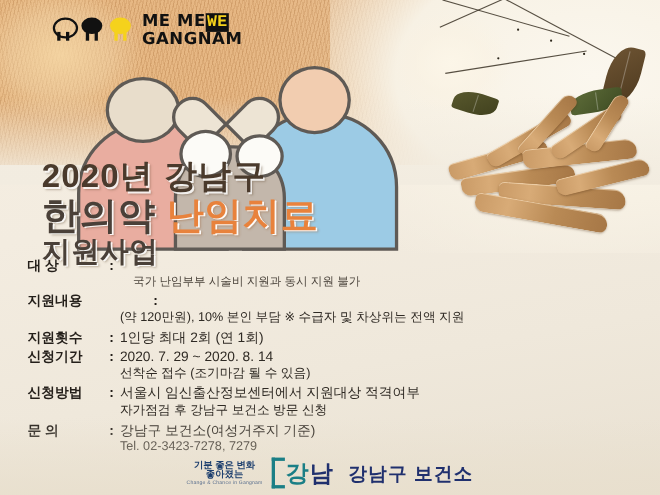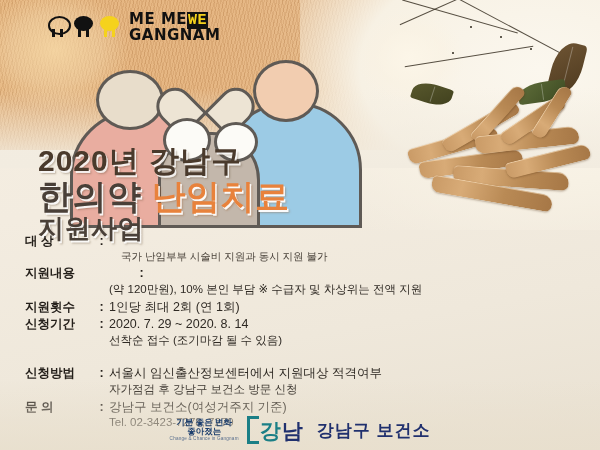--- a/index.html
+++ b/index.html
@@ -263,21 +263,21 @@
       <div class="val">1인당 최대 2회 (연 1회)</div>
     </div>
 
     <div class="row" style="margin-top:3px;">
       <div class="lbl">신청기간</div>
       <div class="colon">:</div>
       <div class="val">2020. 7. 29 ~ 2020. 8. 14</div>
     </div>
     <div class="sub2">선착순 접수 (조기마감 될 수 있음)</div>
 
-    <div class="row" style="margin-top:19px;align-items:center;">
+    <div class="row" style="margin-top:3px;align-items:center;">
       <div class="lbl">신청방법</div>
       <div class="colon">:</div>
       <div class="val">서울시 임신출산정보센터에서 지원대상 적격여부</div>
     </div>
     <div class="sub2">자가점검 후 강남구 보건소 방문 신청</div>
 
     <div class="row" style="margin-top:3px;">
       <div class="lbl">문        의</div>
       <div class="colon">:</div>
       <div class="val">강남구 보건소(여성거주지 기준)</div>

